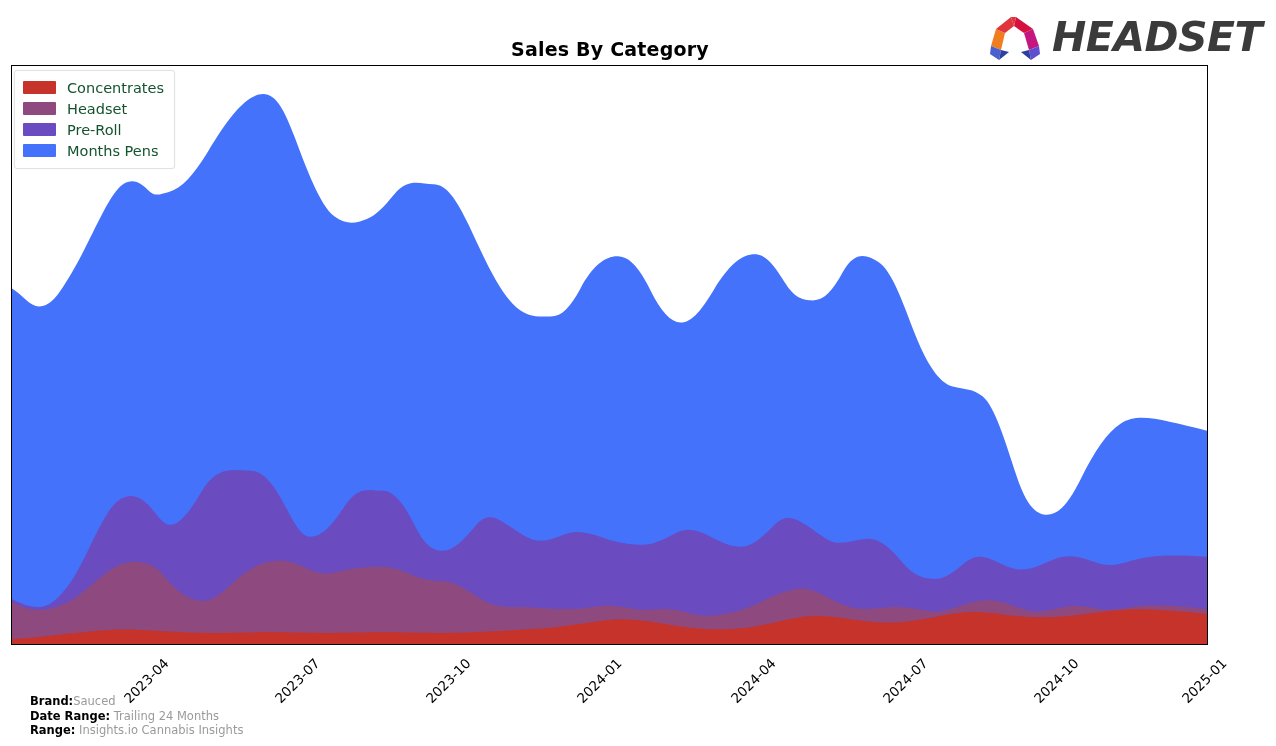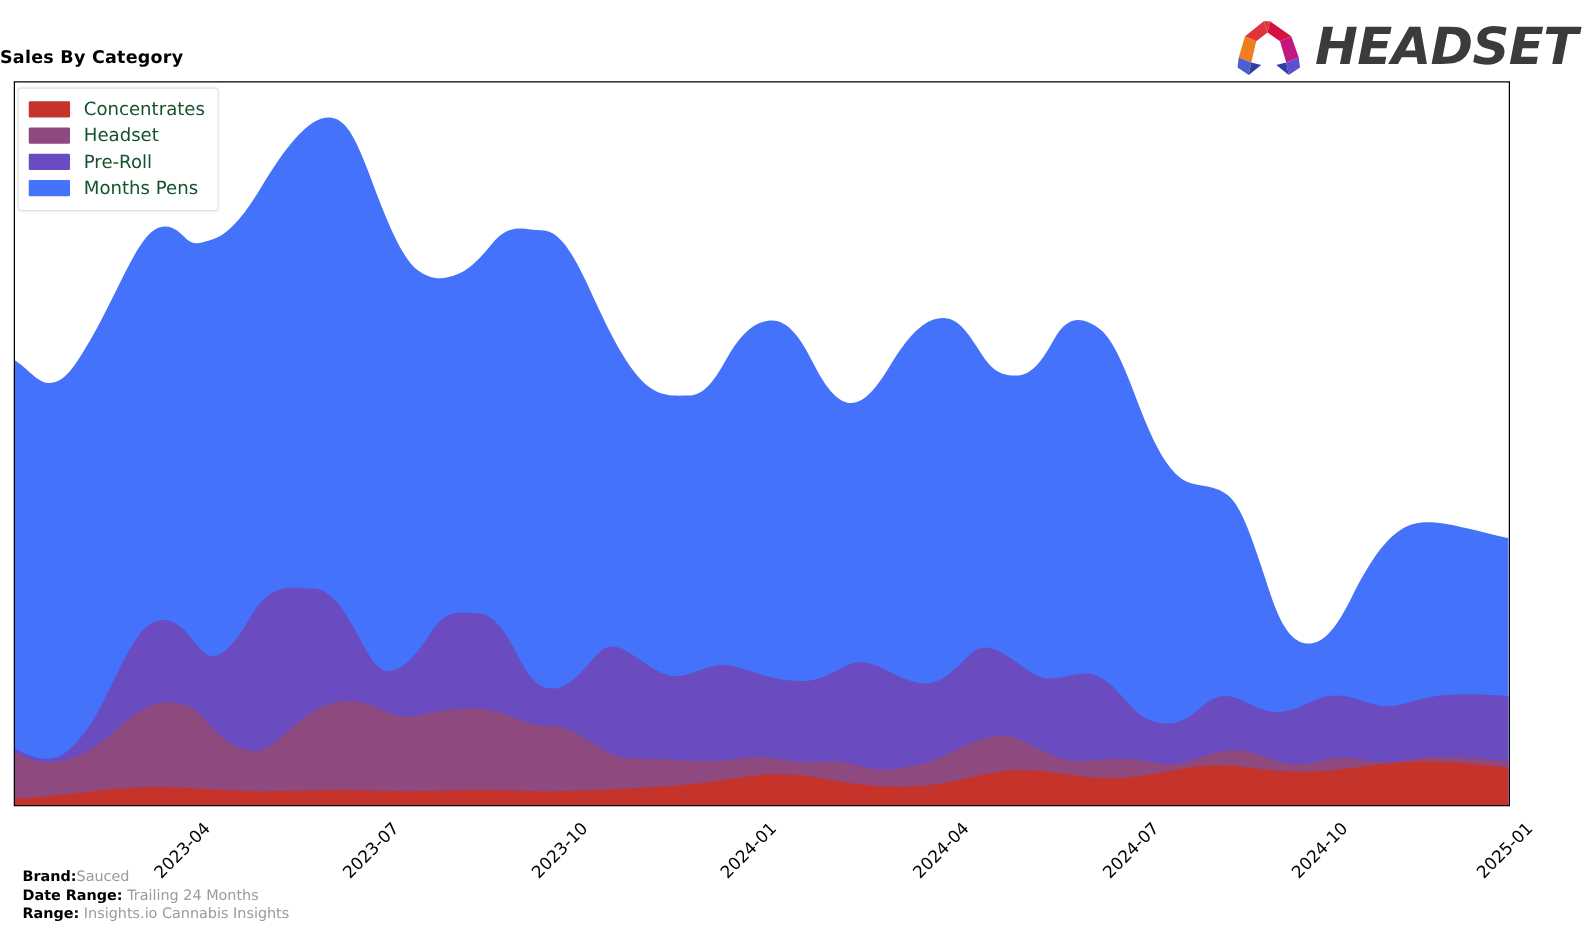--- a/index.html
+++ b/index.html
@@ -7,22 +7,22 @@
     width:1276px;height:746px;
     background:#ffffff;
     font-family:"DejaVu Sans","Liberation Sans",sans-serif;
     position:relative;overflow:hidden;
   }
   #chart-root{position:absolute;left:0;top:0;width:1276px;height:746px;}
 
   
   .chart-title{
     position:absolute;left:0;top:38px;width:1220px;
-    text-align:left;
-    font-size:14px;font-weight:bold;color:#000000;
+    text-align:center;
+    font-size:19px;font-weight:bold;color:#000000;
     letter-spacing:0.2px;
   }
   .brand-logo{
     position:absolute;right:14px;top:12px;
     display:flex;align-items:center;gap:9px;font-style:italic;
   }
   .brand-logo .mark{width:56px;height:50px;display:block;}
   .brand-logo .wordmark{
     font-size:41px;font-weight:bold;color:#3b3b3b;
     letter-spacing:-0.5px;line-height:1;
@@ -67,21 +67,21 @@
     text-align:right;
   }
 
   
   .footnotes{
     position:absolute;left:18px;bottom:8px;
     font-size:11.5px;line-height:14.6px;color:#8a8a8a;
   }
   .footnotes .k{color:#000000;font-weight:bold;}
   .footnotes .v{color:#9a9a9a;}
-  .fn-row{white-space:nowrap;}
+  .fn-row{white-space:nowrap;margin-left:12px;}
 </style>
 </head>
 <body>
 
 <div id="chart-root">
 
   <div class="chart-title">Sales By Category</div>
 
   <div class="brand-logo">
     <svg class="mark" viewBox="0 0 56 50">

